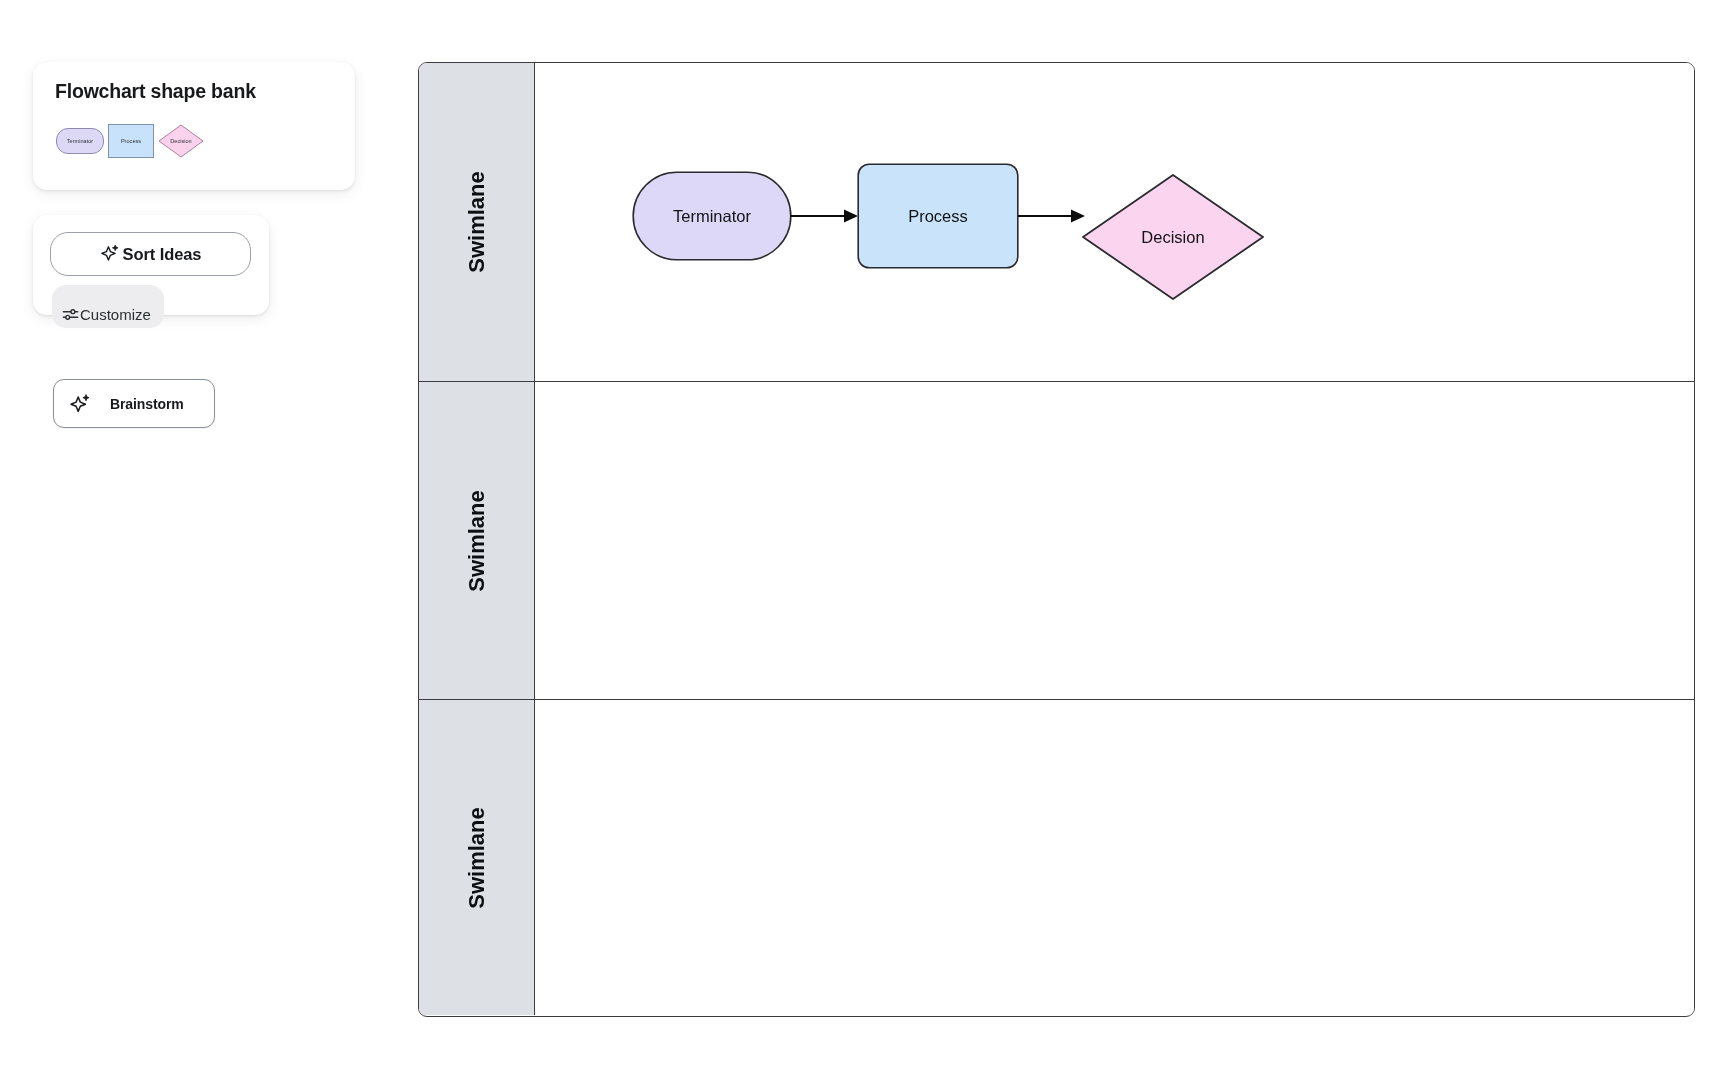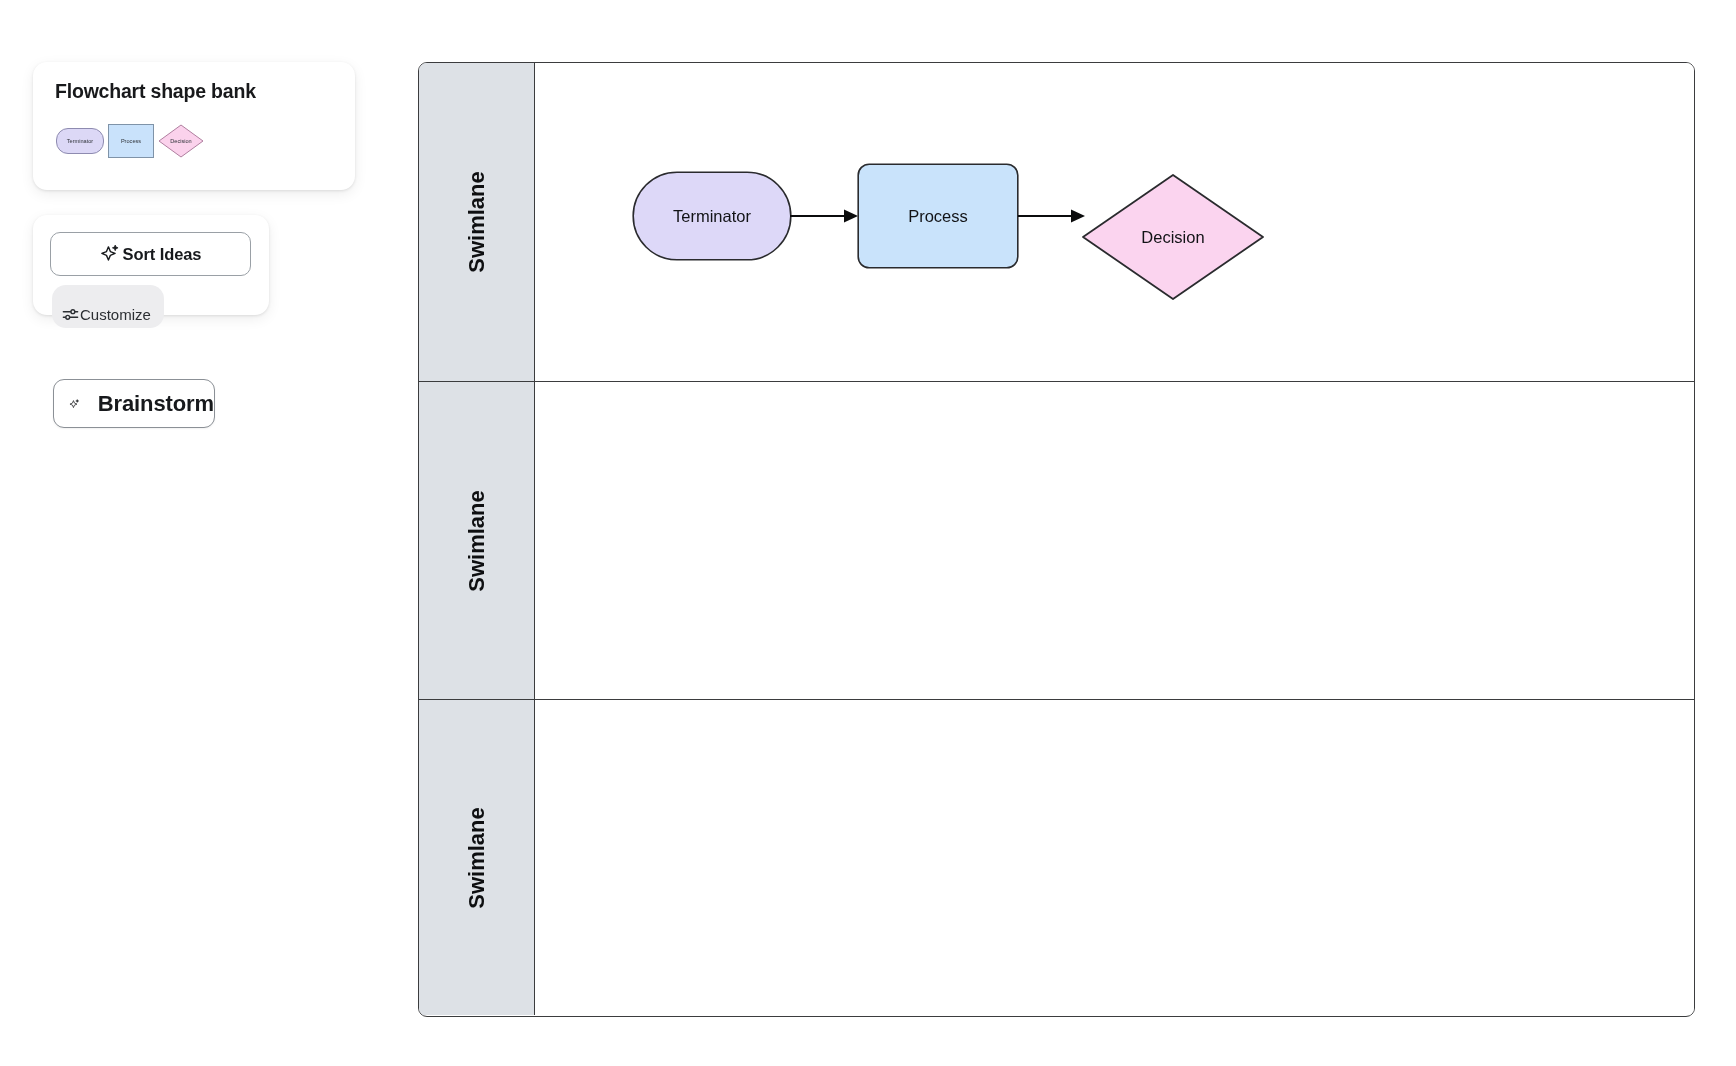--- a/index.html
+++ b/index.html
@@ -100,21 +100,21 @@
   }
 
   #sort-ideas-button {
     position: absolute;
     left: 17px;
     top: 17px;
     width: 201px;
     height: 44px;
     box-sizing: border-box;
     border: 1px solid #9aa0a6;
-    border-radius: 10px;
+    border-radius: 18px;
     background: #ffffff;
     display: flex;
     align-items: center;
     justify-content: center;
     gap: 1px;
     cursor: pointer;
   }
   #sort-ideas-label {
     font-size: 16.5px;
     font-weight: bold;
@@ -153,21 +153,21 @@
     border-radius: 11px;
     background: #ffffff;
     box-shadow: 0 1px 2px rgba(0,0,0,0.06);
     display: flex;
     align-items: center;
     padding-left: 15px;
     gap: 17px;
     cursor: pointer;
   }
   #brainstorm-label {
-    font-size: 22px;
+    font-size: 14px;
     font-weight: bold;
     color: #17191c;
     letter-spacing: -0.1px;
   }
 
   .sparkle { display: block; }
 
   
   #swimlane-container {
     position: absolute;

